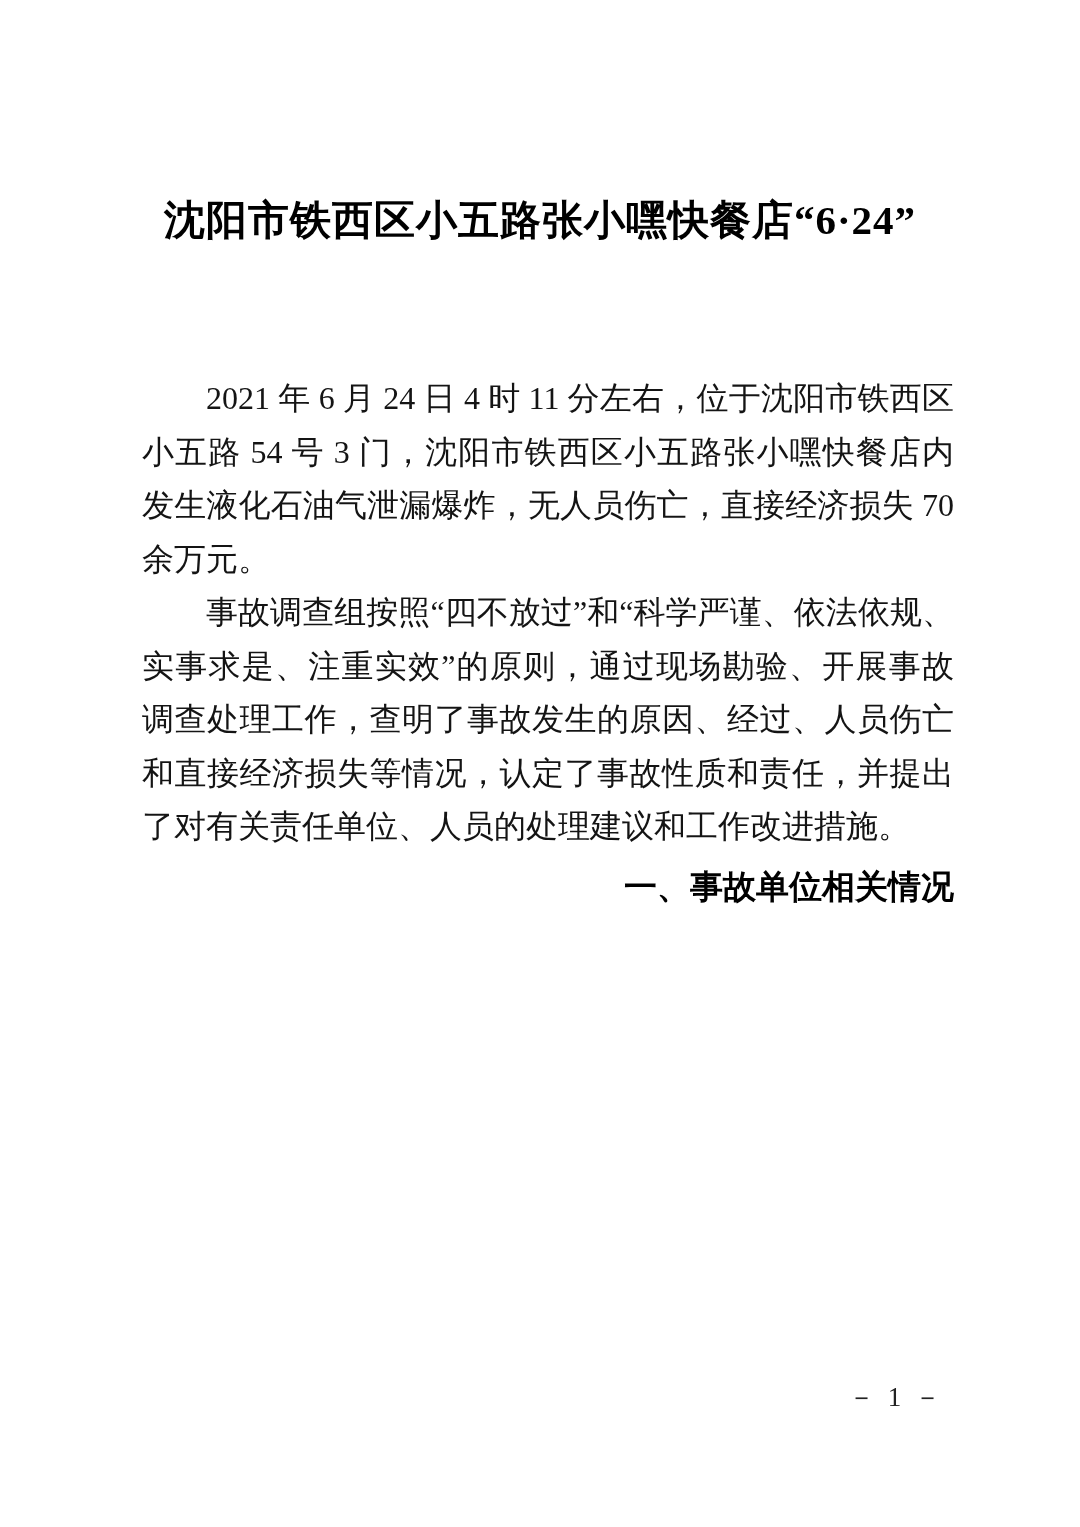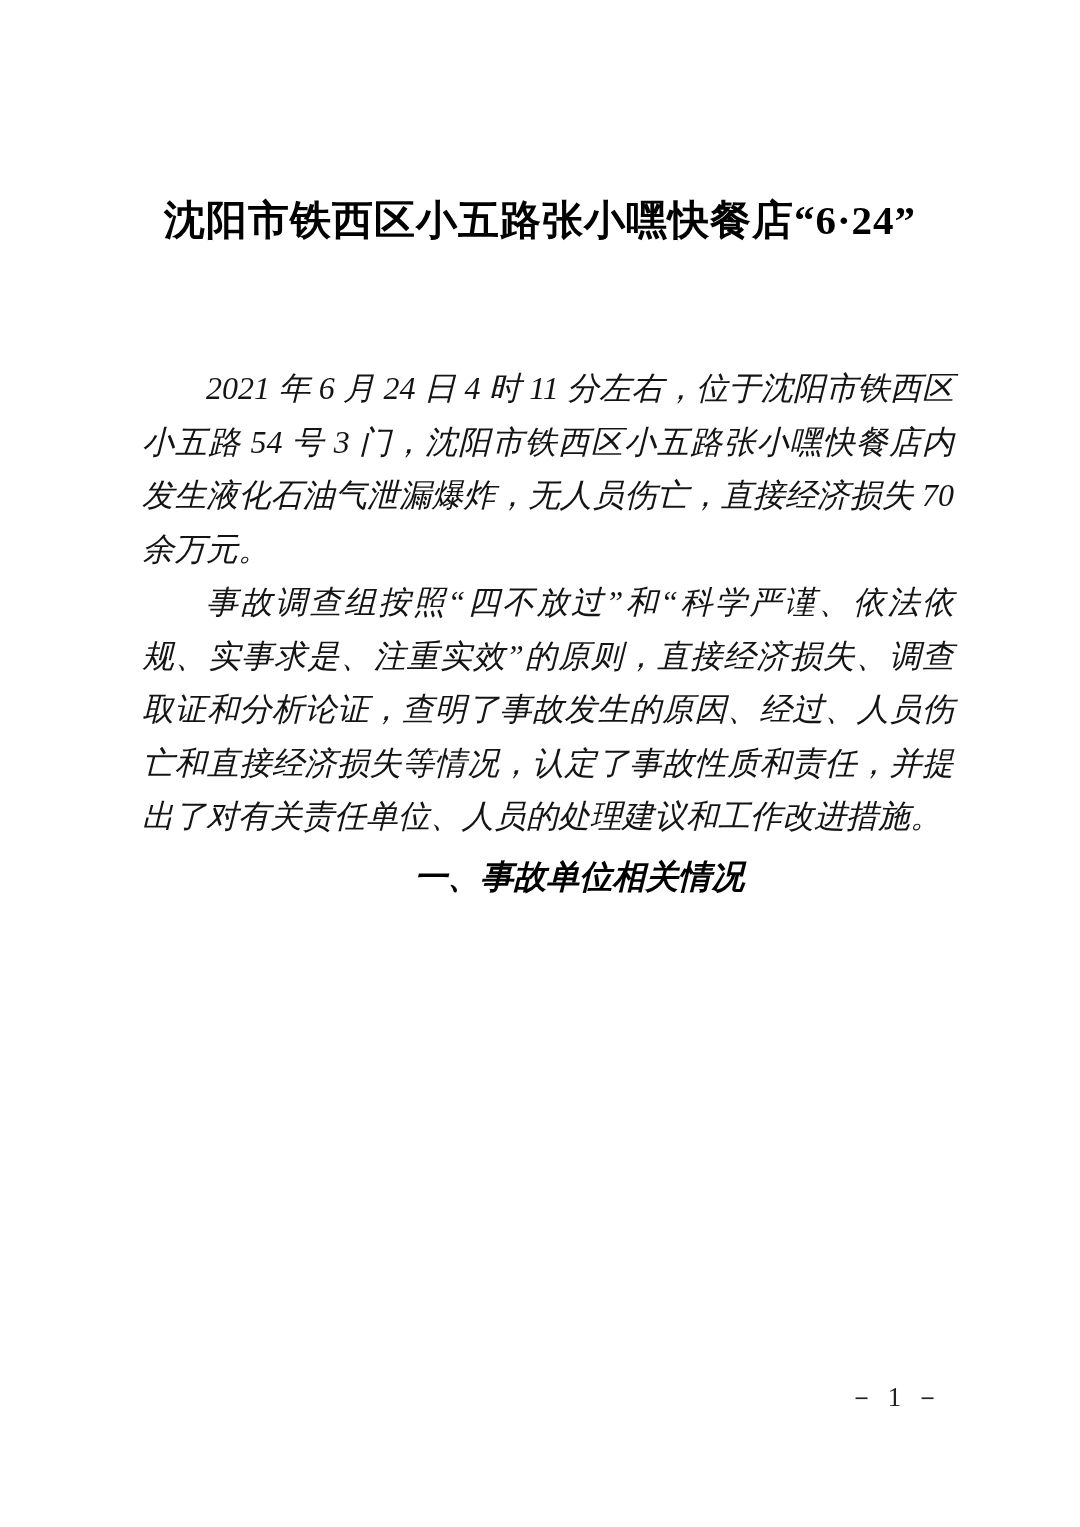--- a/index.html
+++ b/index.html
@@ -25,43 +25,42 @@
     color: #000000;
     letter-spacing: 1px;
   }
   .title-line {
     display: block;
     white-space: nowrap;
   }
   .doc-body {
     position: absolute;
     left: 142px;
-    top: 362px;
+    top: 372px;
     width: 812px;
     font-size: 32px;
     line-height: 53.5px;
     text-align: justify;
     color: #141414;
-    font-style: italic;
   }
   .doc-body p {
     margin: 0;
     padding: 0;
     text-indent: 2em;
   }
   .section-heading {
     margin: 6px 0 0 0;
     padding: 0;
     text-indent: 1.9em;
     font-family: "Liberation Sans", "DejaVu Sans", sans-serif;
     font-size: 33px;
     font-weight: bold;
     line-height: 53.5px;
     color: #000000;
-    text-align: center;
+    text-align: right;
   }
   .page-number {
     position: absolute;
     top: 1381px;
     right: 136px;
     font-size: 27px;
     line-height: 32px;
     color: #222222;
     letter-spacing: 3px;
     font-family: "Liberation Serif", "DejaVu Serif", serif;
@@ -71,19 +70,19 @@
 <body>
 
 <div class="page">
 
   <h1 class="doc-title">
     <span class="title-line">沈阳市铁西区小五路张小嘿快餐店“6·24”</span>
   </h1>
 
   <div class="doc-body">
     <p>2021 年 6 月 24 日 4 时 11 分左右，位于沈阳市铁西区小五路 54 号 3 门，沈阳市铁西区小五路张小嘿快餐店内发生液化石油气泄漏爆炸，无人员伤亡，直接经济损失 70 余万元。</p>
-    <p>事故调查组按照“四不放过”和“科学严谨、依法依规、实事求是、注重实效”的原则，直接经济损失、调查取证和分析论证，查明了事故发生的原因、经过、人员伤亡和直接经济损失等情况，认定了事故性质和责任，并提出了对有关责任单位、人员的处理建议和工作改进措施。</p>
+    <p>事故调查组按照“四不放过”和“科学严谨、依法依规、实事求是、注重实效”的原则，通过现场勘验、开展事故调查处理工作，查明了事故发生的原因、经过、人员伤亡和直接经济损失等情况，认定了事故性质和责任，并提出了对有关责任单位、人员的处理建议和工作改进措施。</p>
     <h2 class="section-heading">一、事故单位相关情况</h2>
   </div>
 
   <div class="page-number">－ 1 －</div>
 
 </div>
 
 </body></html>

